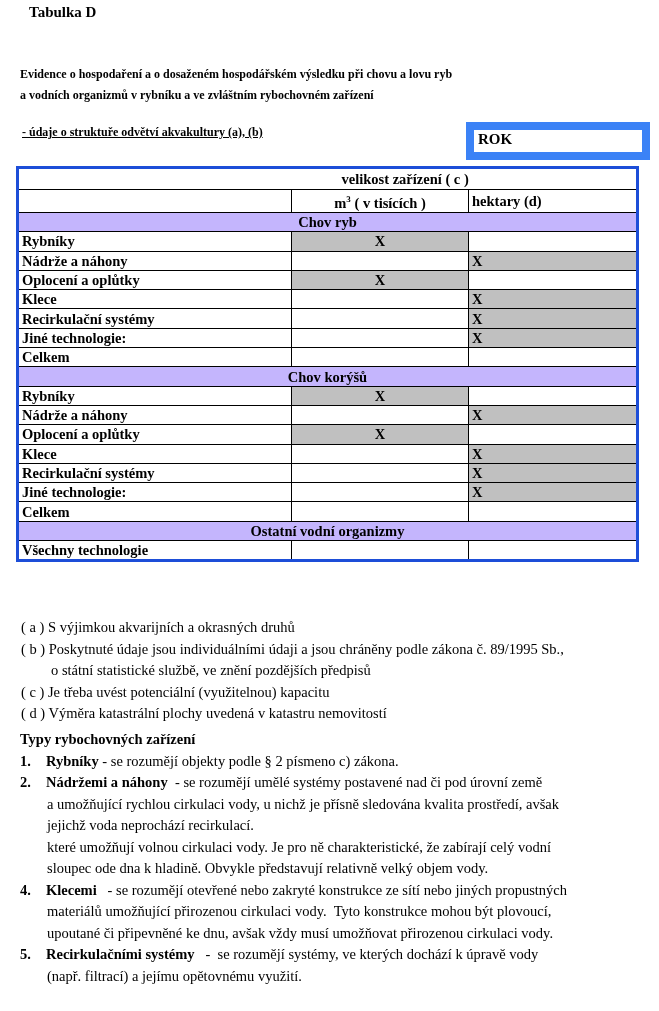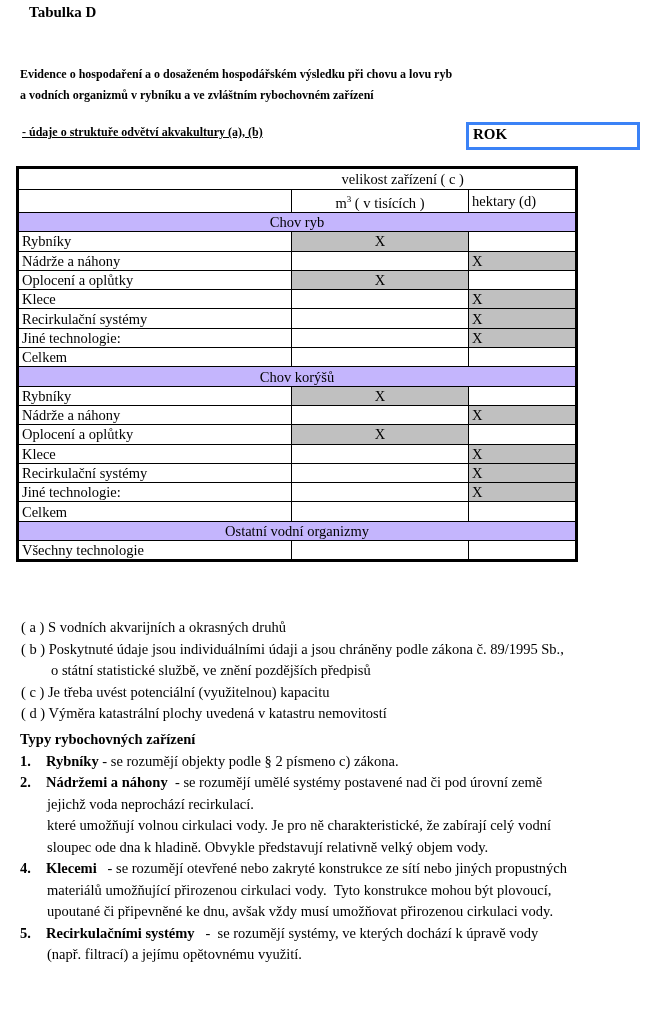--- a/index.html
+++ b/index.html
@@ -7,28 +7,28 @@
     width: 659px; height: 1011px; position: relative; overflow: hidden;
     font-family: "Liberation Serif", serif; color: #000;
   }
   .abs { position: absolute; }
   .b { font-weight: bold; }
   #doc-label { left: 29px; top: 4px; font-size: 15px; }
   #title { left: 20px; top: 64px; font-size: 12px; line-height: 21px; }
   #subtitle { left: 22px; top: 125px; font-size: 12px; text-decoration: underline; }
   #rok-box {
     left: 466px; top: 122px; width: 168px; height: 22px;
-    border: 3px solid #3b82f6; box-sizing: content-box;
+    border: 8px solid #3b82f6; box-sizing: content-box;
   }
   #rok-box span { position: absolute; left: 4px; top: 1px; font-size: 15px; font-weight: bold; }
 
   table#facility-table {
-    position: absolute; left: 16px; top: 166px; width: 562px;
-    border-collapse: collapse; border: 3px solid #000000;
-    font-size: 14.5px; font-weight: normal;
+    position: absolute; left: 16px; top: 166px; width: 623px;
+    border-collapse: collapse; border: 3px solid #1d4ed8;
+    font-size: 14.5px; font-weight: bold;
   }
   #facility-table td {
     border: 1.5px solid #000; padding: 0 3px; height: 18.3px; line-height: 18px;
     white-space: nowrap;
   }
   #facility-table td.c1 { width: 266px; text-align: left; }
   #facility-table td.c2 { width: 170px; text-align: center; }
   #facility-table td.c3 { text-align: left; }
   #facility-table td.grey { background: #c0c0c0; }
   #facility-table td.sec { background: #c4b5fd; text-align: center; }
@@ -156,35 +156,36 @@
       </tr>
       <tr>
         <td class="c1">Všechny technologie</td>
         <td class="c2"></td>
         <td class="c3"></td>
       </tr>
     </tbody>
 </table>
 
 <div id="notes" class="abs">
-    <div>( a ) S vodních akvarijních a okrasných druhů</div>
+    <div>( a ) S výjimkou akvarijních a okrasných druhů</div>
     <div>( b ) Poskytnuté údaje jsou individuálními údaji a jsou chráněny podle zákona č. 89/1995 Sb.,</div>
     <div class="indent">o státní statistické službě, ve znění pozdějších předpisů</div>
     <div>( c ) Je třeba uvést potenciální (využitelnou) kapacitu</div>
     <div>( d ) Výměra katastrální plochy uvedená v katastru nemovitostí</div>
   </div>
 
 <div id="types" class="abs">
   <div class="hd">Typy rybochovných zařízení</div>
   <div id="types-list">
       <div class="item">
         <div><span class="num">1.</span><span class="nm">Rybníky</span><span style="white-space: pre;"> - </span><span>se rozumějí objekty podle § 2 písmeno c) zákona.</span></div>
       </div>
       <div class="item">
         <div><span class="num">2.</span><span class="nm">Nádržemi a náhony</span><span style="white-space: pre;">  - </span><span>se rozumějí umělé systémy postavené nad či pod úrovní země</span></div>
+        <div class="cont" style="white-space: pre;">a umožňující rychlou cirkulaci vody, u nichž je přísně sledována kvalita prostředí, avšak</div>
         <div class="cont" style="white-space: pre;">jejichž voda neprochází recirkulací.</div>
       </div>
       <div class="item">
         <div class="cont" style="white-space: pre;">které umožňují volnou cirkulaci vody. Je pro ně charakteristické, že zabírají celý vodní</div>
         <div class="cont" style="white-space: pre;">sloupec ode dna k hladině. Obvykle představují relativně velký objem vody.</div>
       </div>
       <div class="item">
         <div><span class="num">4.</span><span class="nm">Klecemi</span><span style="white-space: pre;">   - </span><span>se rozumějí otevřené nebo zakryté konstrukce ze sítí nebo jiných propustných</span></div>
         <div class="cont" style="white-space: pre;">materiálů umožňující přirozenou cirkulaci vody.  Tyto konstrukce mohou být plovoucí,</div>
         <div class="cont" style="white-space: pre;">upoutané či připevněné ke dnu, avšak vždy musí umožňovat přirozenou cirkulaci vody.</div>

